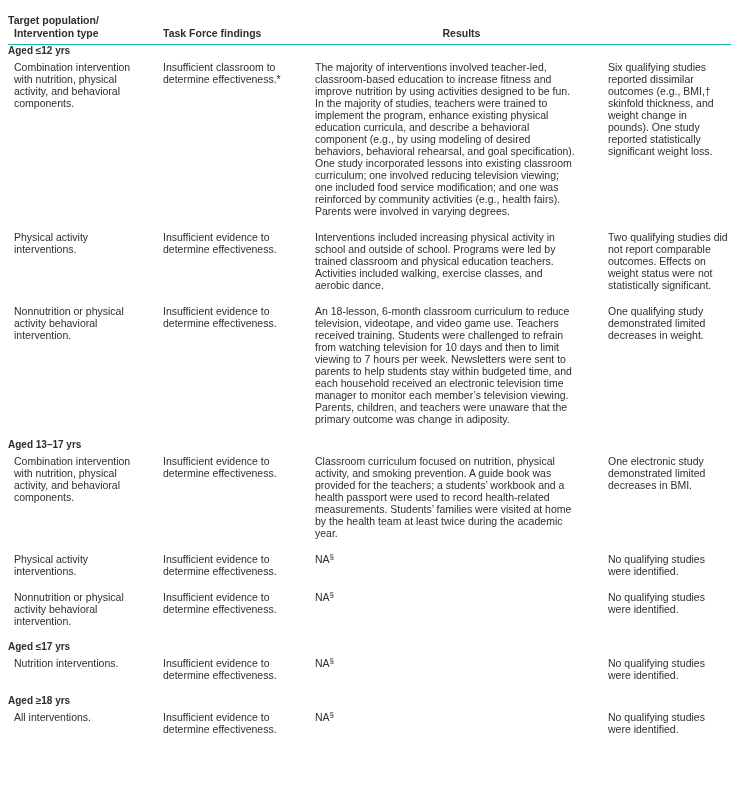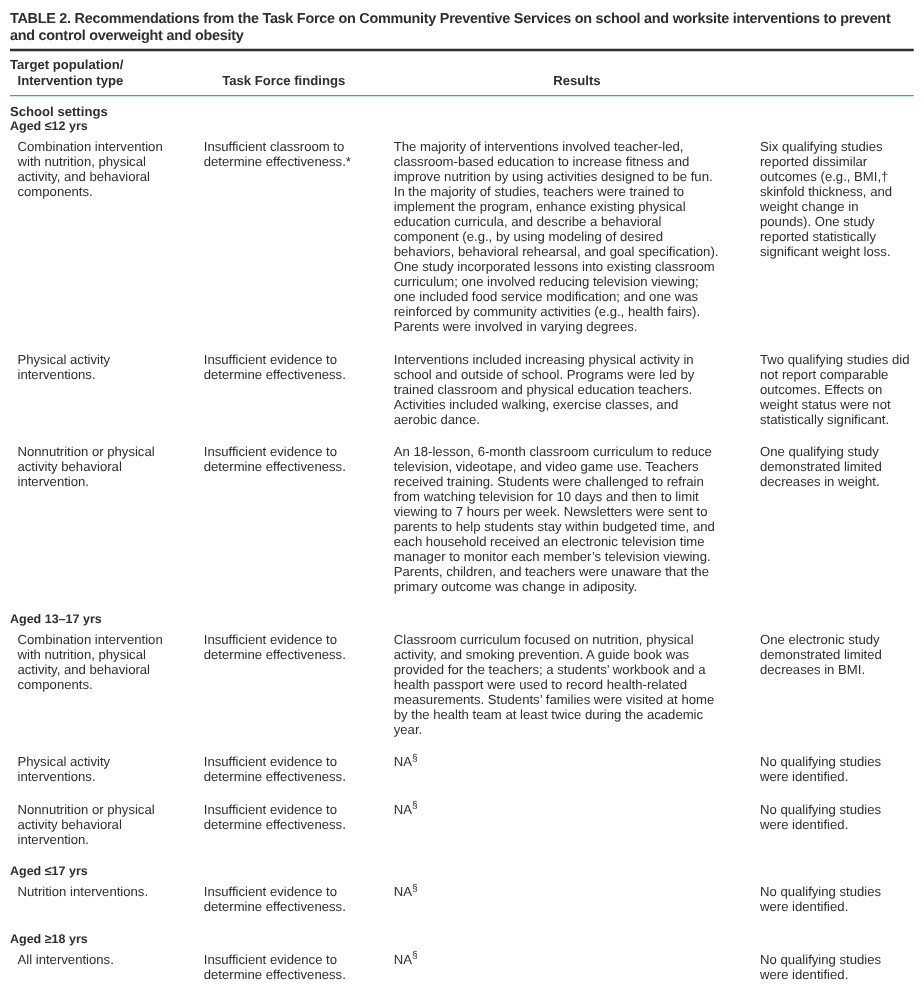--- a/index.html
+++ b/index.html
@@ -27,21 +27,21 @@
 
   .header-grid {
     align-items: end;
     font-weight: bold;
     font-size: 10.5px;
     line-height: 12.5px;
     padding: 5px 0 5px 0;
     border-bottom: 1px solid #14b8a6;
   }
   .hcol1 .line2 { padding-left: 6px; }
-  .hcol2 { text-align: center; padding-right: 24px; }
+  .hcol2 { text-align: left; padding-right: 24px; }
   .hcol3 { text-align: center; padding-right: 32px; }
   .hcol4 { text-align: center; }
 
   .section-label {
     font-weight: bold;
     font-size: 10.5px;
     line-height: 12px;
     margin-top: 7px;
   }
 
@@ -67,32 +67,30 @@
     font-size: 8px;
     line-height: 0;
     vertical-align: super;
   }
 </style>
 </head>
 <body>
 
 <div class="page">
 
-  <div class="table-title">TABLE 2. Recommendations from the Task Force on Community Preventive Services on school and worksite interventions to prevent and control overweight and obesity</div>
 
   <div class="grid header-grid">
     <div class="hcol1">
       <div class="line1">Target population/</div>
       <div class="line2">Intervention type</div>
     </div>
     <div class="hcol2">Task Force findings</div>
     <div class="hcol4">Results</div>
   </div>
 
-  <div class="section-label">School settings</div>
 
   <div class="group">
     <div class="group-label">Aged ≤12 yrs</div>
 
     <div class="grid row">
       <div class="cell type">Combination intervention with nutrition, physical activity, and behavioral components.</div>
       <div class="cell findings">Insufficient classroom to determine effectiveness.*</div>
       <div class="cell desc"><span>The majority of interventions involved teacher-led, classroom-based education to increase fitness and improve nutrition by using activities designed to be fun. In the majority of studies, teachers were trained to implement the program, enhance existing physical education curricula, and describe a behavioral component (e.g., by using modeling of desired behaviors, behavioral rehearsal, and goal specification). One study incorporated lessons into existing classroom curriculum; one involved reducing television viewing; one included food service modification; and one was reinforced by community activities (e.g., health fairs). Parents were involved in varying degrees.</span><sup class="fn"></sup></div>
       <div class="cell results">Six qualifying studies reported dissimilar outcomes (e.g., BMI,† skinfold thickness, and weight change in pounds). One study reported statistically significant weight loss.</div>
     </div>

